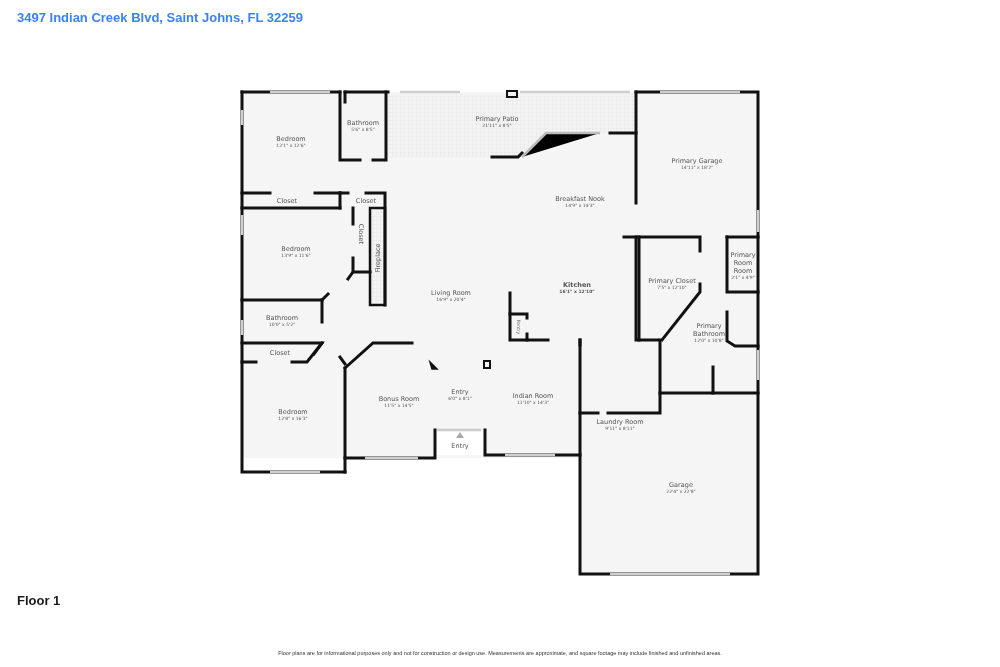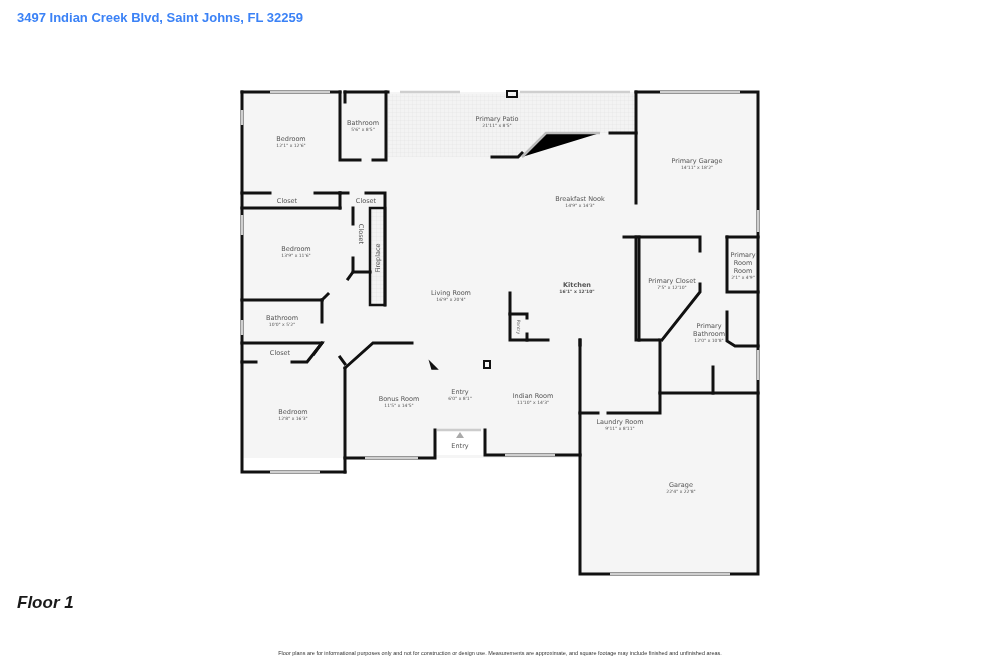--- a/index.html
+++ b/index.html
@@ -1,18 +1,18 @@
 <!DOCTYPE html>
 <html><head>
 <meta charset="utf-8">
 <style>
   html, body { margin: 0; padding: 0; background: #ffffff; }
   body { width: 1000px; height: 667px; position: relative; overflow: hidden; font-family: "Liberation Sans", sans-serif; }
   .address { position: absolute; left: 17px; top: 10px; font-size: 13px; font-weight: bold; color: #3b82f6; }
-  .floor-label { position: absolute; left: 17px; top: 593px; font-size: 17px; font-weight: bold; color: #1a1a1a; font-style: italic; }
+  .floor-label { position: absolute; left: 17px; top: 593px; font-size: 13px; font-weight: bold; color: #1a1a1a; }
   .disclaimer { position: absolute; left: 0; width: 1000px; top: 650px; text-align: center; font-size: 5.5px; color: #333; }
   svg.plan { position: absolute; left: 0; top: 0; }
   .room-label { position: absolute; transform: translate(-50%, -50%); text-align: center; color: #555; white-space: nowrap; pointer-events: none; }
   .room-name { font-size: 6.5px; line-height: 8px; font-family: "DejaVu Sans", sans-serif; }
   .room-dim { font-size: 4.5px; line-height: 6px; font-family: "DejaVu Sans", sans-serif; }
   .vert { transform: translate(-50%, -50%) rotate(90deg); }
   .vert-ccw { transform: translate(-50%, -50%) rotate(-90deg); }
 </style>
 </head>
 <body>

